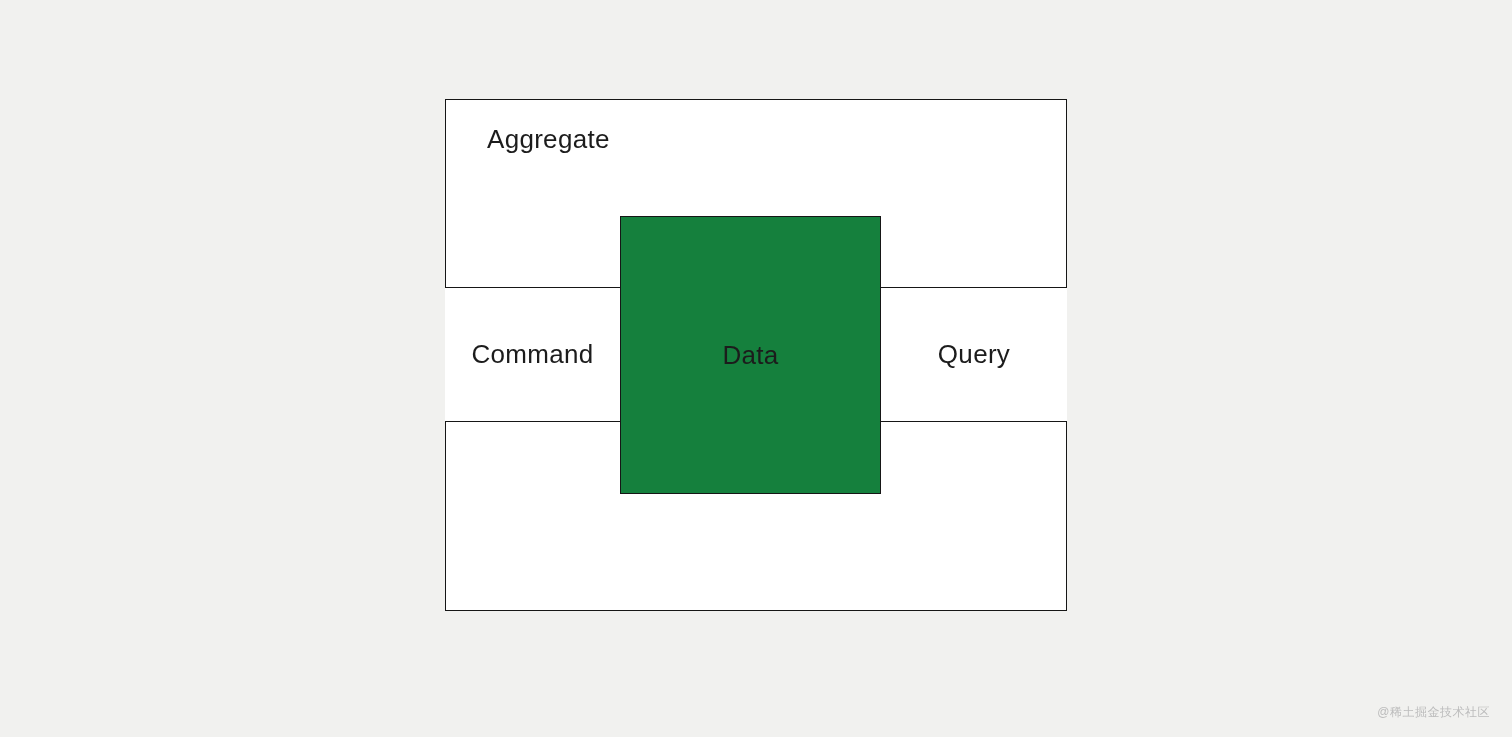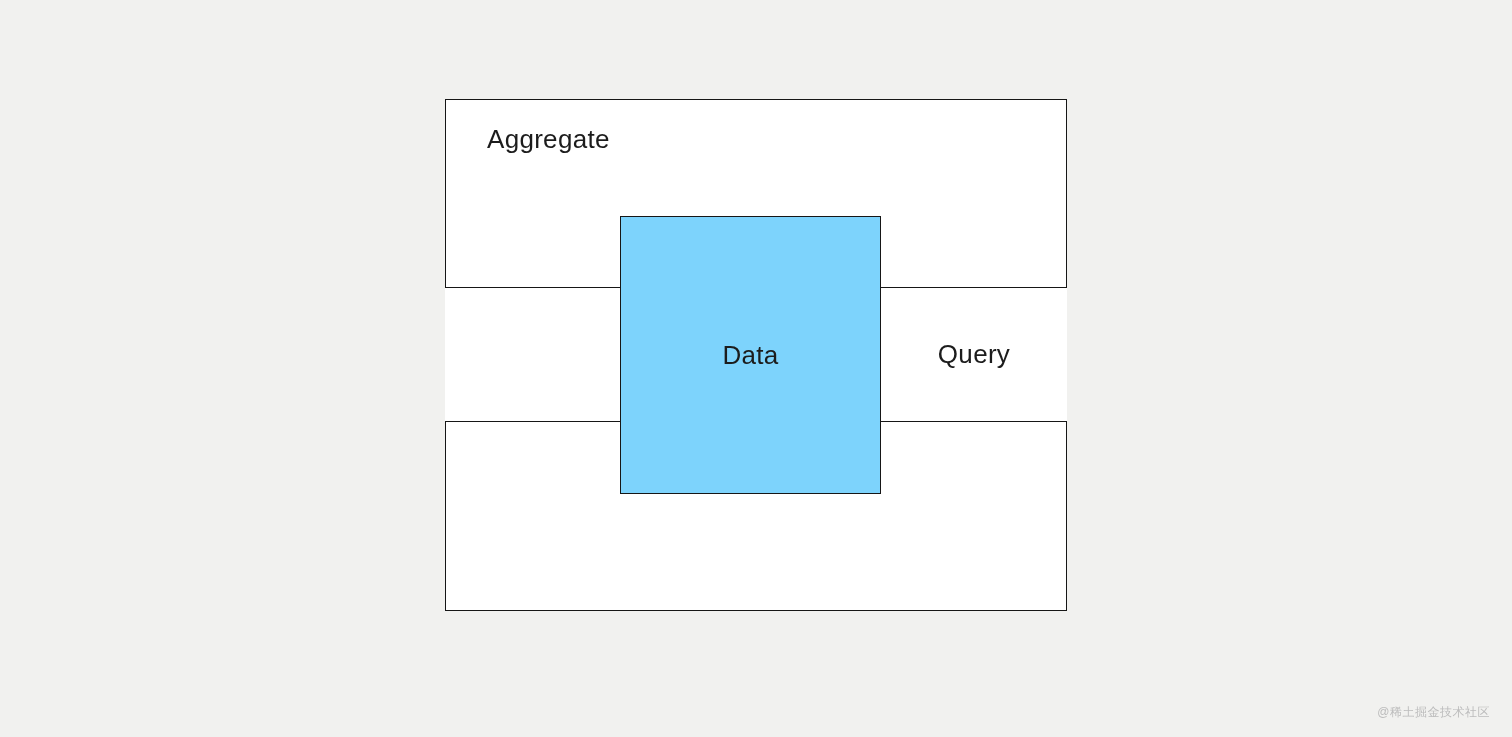--- a/index.html
+++ b/index.html
@@ -42,21 +42,21 @@
     box-sizing: border-box;
     background: #ffffff;
   }
   
   .data-box {
     position: absolute;
     left: 620px;
     top: 216px;
     width: 261px;
     height: 278px;
-    background: #7dd3fc;
+    background: #15803d;
     border: 1px solid #161616;
     box-sizing: border-box;
     display: flex;
     align-items: center;
     justify-content: center;
   }
   .label {
     font-size: 26px;
     color: #1c1c1c;
     letter-spacing: 0.3px;
@@ -102,20 +102,23 @@
   <div class="outer-box"></div>
 
   <div class="strip"></div>
 
   <div class="data-box">
     <span class="label">Data</span>
   </div>
 
   <div class="label aggregate-label">Aggregate</div>
 
+  <div class="cell cell-command">
+    <span class="label">Command</span>
+  </div>
 
   <div class="cell cell-query">
     <span class="label">Query</span>
   </div>
 
   <div class="watermark">@稀土掘金技术社区</div>
 
 </div>
 
 </body></html>

